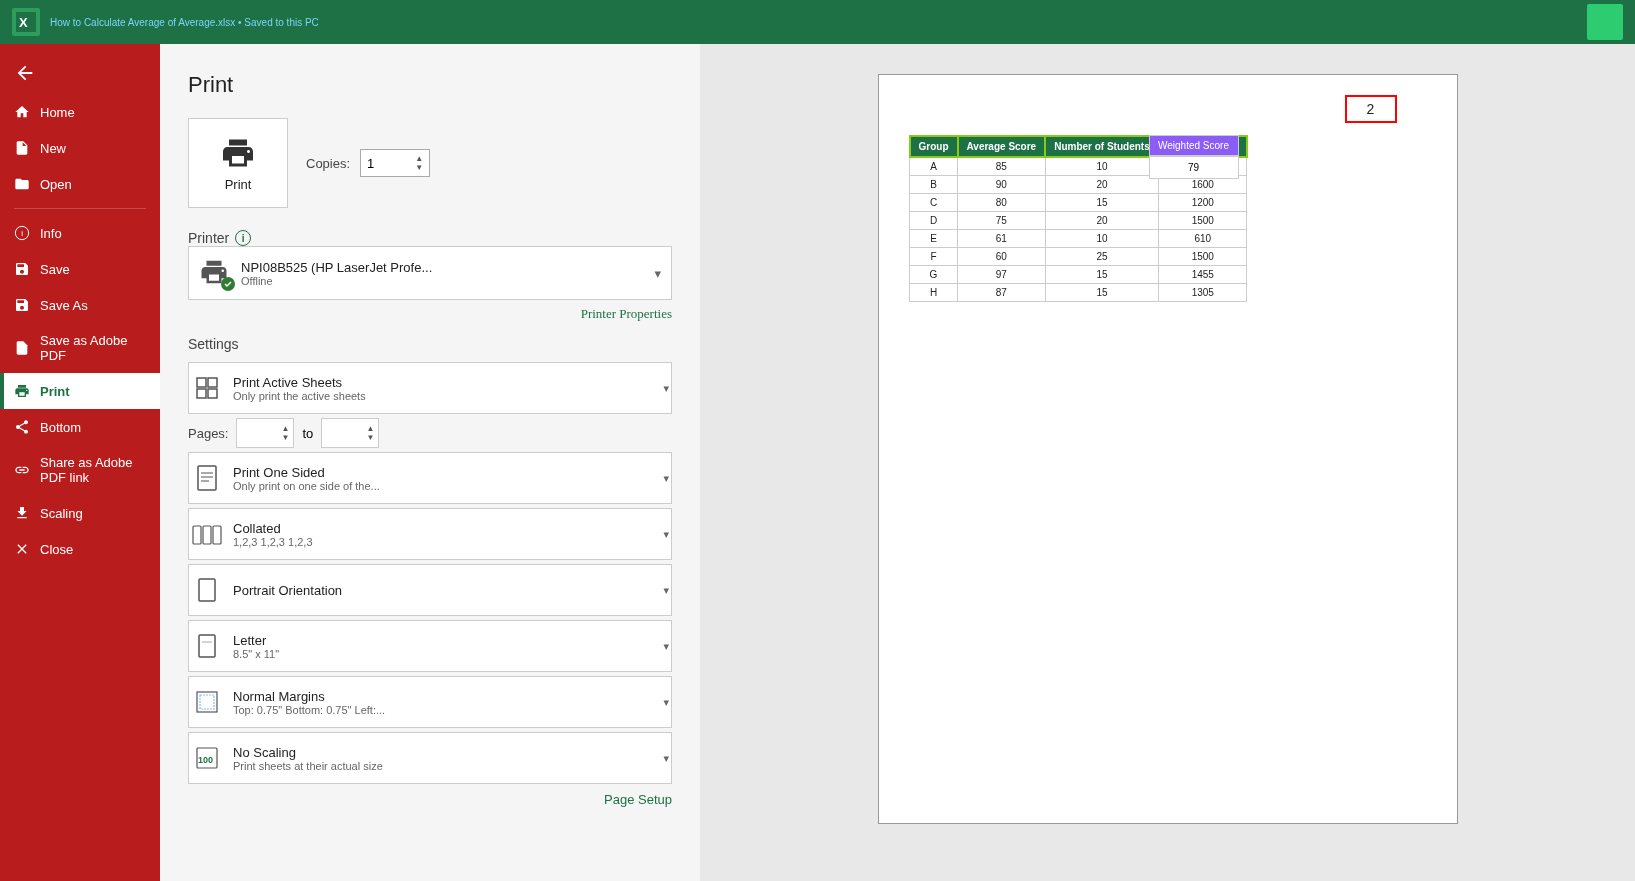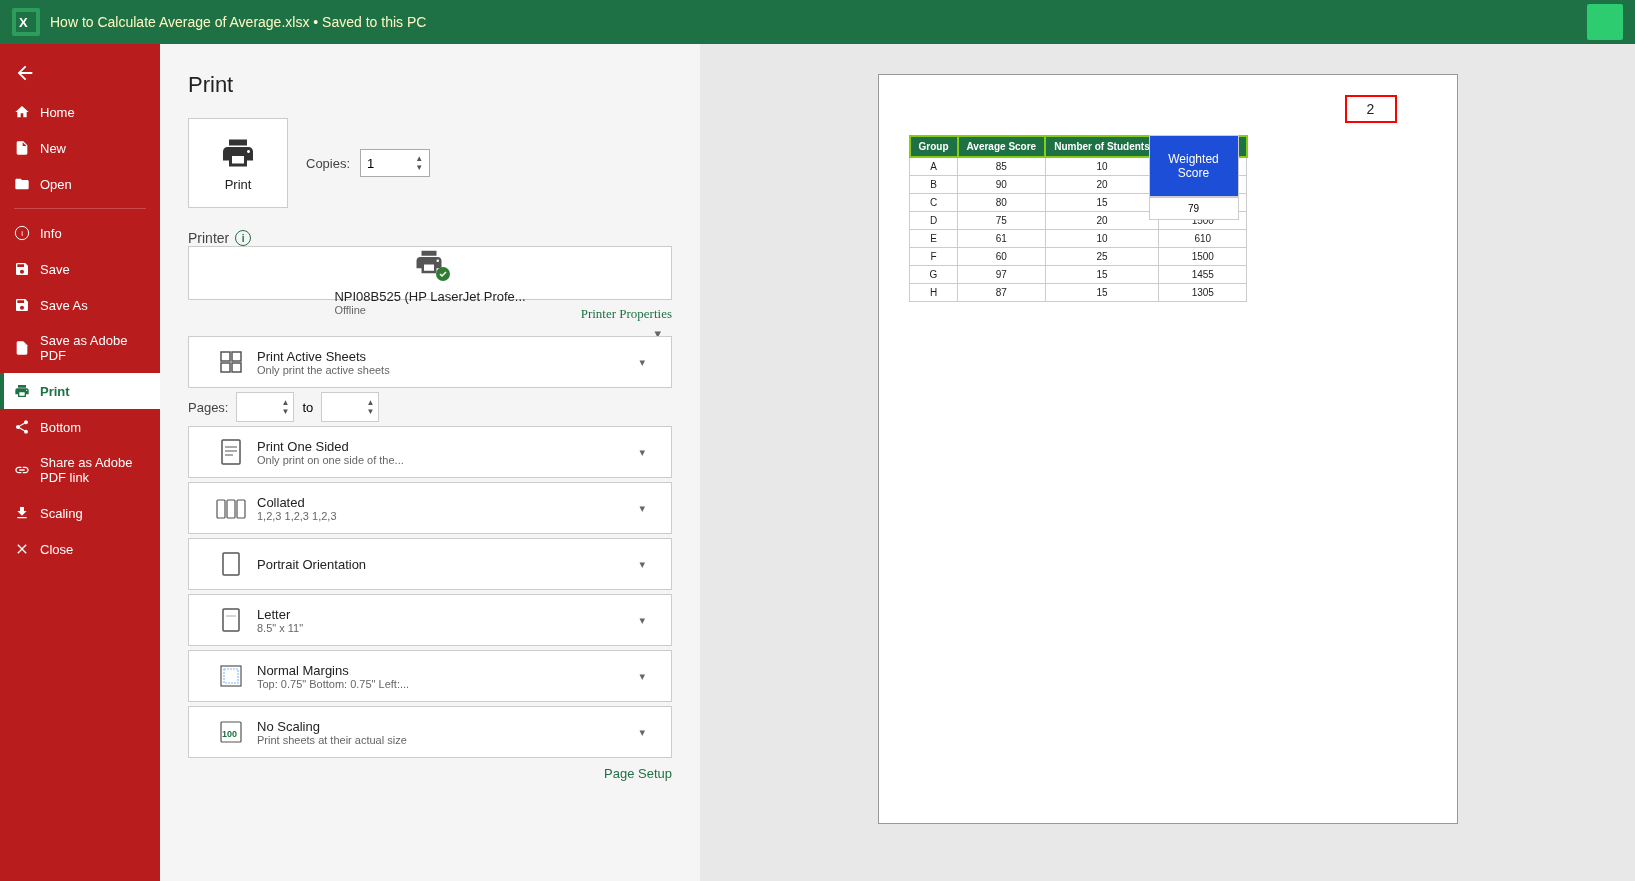--- a/index.html
+++ b/index.html
@@ -15,21 +15,21 @@
       padding: 0 12px;
       gap: 10px;
       flex-shrink: 0;
     }
     .topbar-icon {
       width: 28px; height: 28px;
       background: #2d9c5c;
       display: flex; align-items: center; justify-content: center;
       border-radius: 2px;
     }
-    .topbar-title { font-size: 14px; color: #fef9c3; }
+    .topbar-title { font-size: 10px; color: #7dd3fc; }
     .topbar-green-btn {
       margin-left: auto;
       width: 36px; height: 36px;
       background: #2ecc71;
       border-radius: 2px;
     }
 
     
     .main-layout {
       display: flex;
@@ -156,21 +156,20 @@
       height: 54px;
       border: 1px solid #ccc;
       background: white;
       display: flex;
       align-items: center;
       padding: 0 10px;
       gap: 10px;
       margin-bottom: 6px;
       cursor: pointer;
       position: relative;
-      flex-direction: column;
     }
     .printer-icon { width: 32px; height: 32px; position: relative; }
     .printer-name { font-size: 13px; color: #222; }
     .printer-status { font-size: 11px; color: #666; }
     .printer-chevron { margin-left: auto; color: #666; }
     .printer-properties {
       color: #1e7145;
       font-size: 13px;
       text-align: right;
       cursor: pointer;
@@ -182,21 +181,21 @@
 
     
     .settings-title { font-size: 14px; color: #444; margin-bottom: 10px; }
     .setting-row {
       width: 100%;
       height: 52px;
       border: 1px solid #ccc;
       background: white;
       display: flex;
       align-items: center;
-      padding: 0 26px;
+      padding: 0 2px;
       gap: 10px;
       margin-bottom: 4px;
       cursor: pointer;
       position: relative;
     }
     .setting-text { flex: 1; }
     .setting-text .main { font-size: 13px; color: #222; }
     .setting-text .sub { font-size: 11px; color: #666; }
     .setting-chevron { color: #666; font-size: 11px; }
     .setting-icon { width: 32px; height: 32px; display: flex; align-items: center; justify-content: center; flex-shrink: 0; }
@@ -286,24 +285,24 @@
       color: #222;
     }
 
     
     .weighted-score-box {
       position: absolute;
       top: 60px;
       left: 270px;
     }
     .weighted-box-header {
-      background: #1d4ed8;
+      background: #8b5cf6;
       color: white;
-      font-size: 12px;
-      padding: 16px 8px;
+      font-size: 10px;
+      padding: 4px 8px;
       border: 1px solid #ccc;
       text-align: center;
       width: 90px;
     }
     .weighted-box-value {
       border: 1px solid #ccc;
       padding: 5px 8px;
       text-align: center;
       font-size: 10px;
       width: 90px;
@@ -470,20 +469,21 @@
         </div>
         <div>
           <div class="printer-name">NPI08B525 (HP LaserJet Profe...</div>
           <div class="printer-status">Offline</div>
         </div>
         <div class="printer-chevron">▾</div>
       </div>
 
       <a class="printer-properties">Printer Properties</a>
 
+      <div class="settings-title">Settings</div>
 
       <div class="setting-row">
         <div class="setting-icon">
           <svg width="22" height="22" viewBox="0 0 22 22" fill="none">
             <rect x="1" y="1" width="9" height="9" stroke="#555" stroke-width="1.5"></rect>
             <rect x="12" y="1" width="9" height="9" stroke="#555" stroke-width="1.5"></rect>
             <rect x="1" y="12" width="9" height="9" stroke="#555" stroke-width="1.5"></rect>
             <rect x="12" y="12" width="9" height="9" stroke="#555" stroke-width="1.5"></rect>
           </svg>
         </div>

